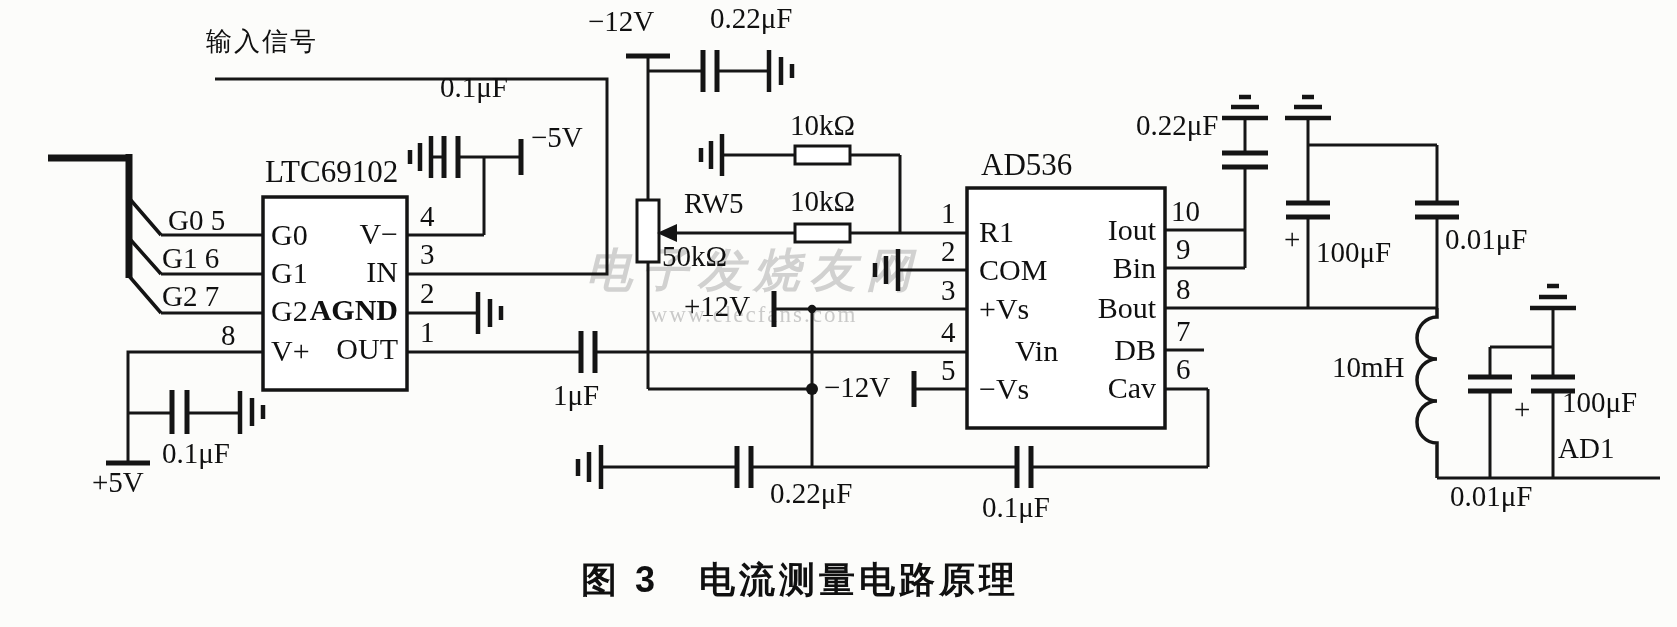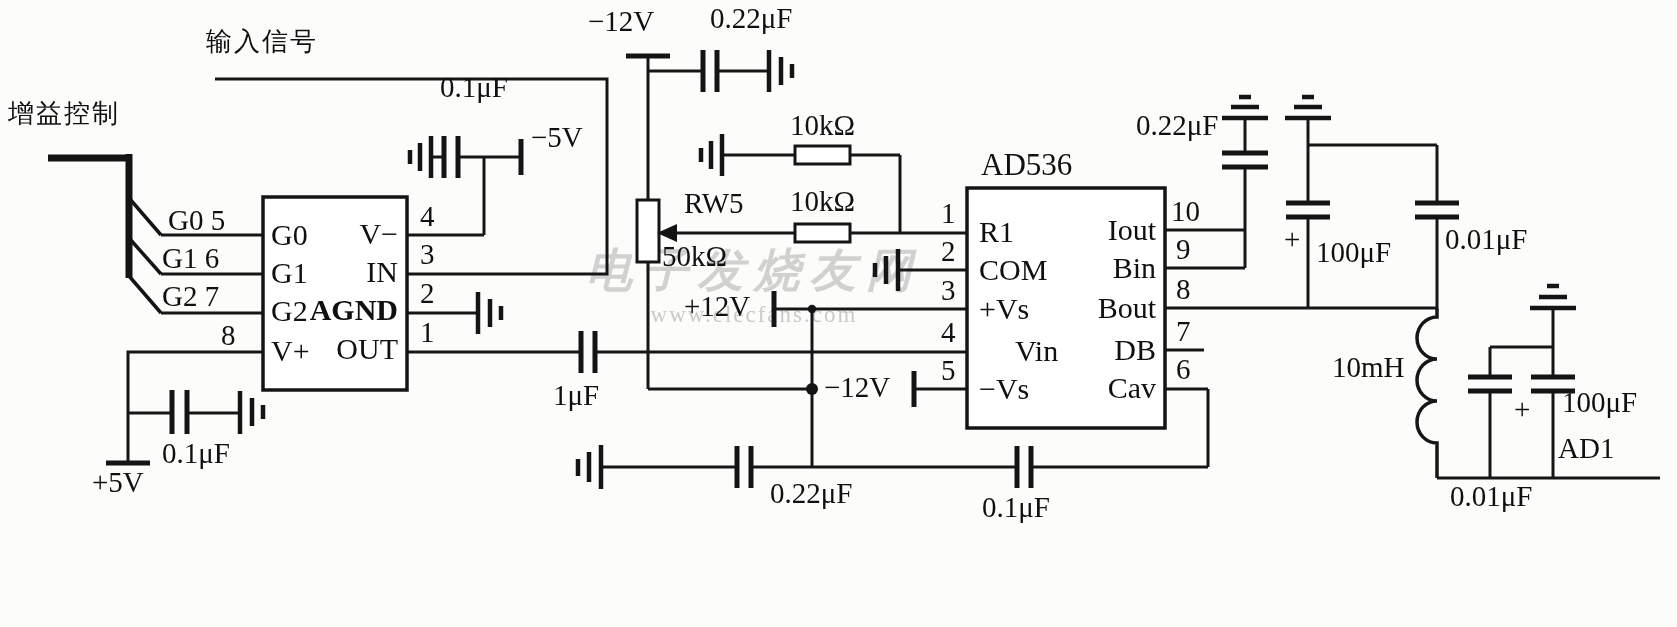--- a/index.html
+++ b/index.html
@@ -119,23 +119,23 @@
     <rect x="795" y="224" width="55" height="18" fill="#fff" stroke="#141414" stroke-width="3"></rect>
 
     <g>
       <rect x="637" y="200" width="22" height="62" fill="#fff" stroke="#141414" stroke-width="3"></rect>
       <polygon points="657,233 677,224 677,242" fill="#141414"></polygon>
     </g>
 
     <path d="M1437 308 v9 a20 21 0 0 0 0 42 a20 21 0 0 0 0 42 a20 21 0 0 0 0 42 v35" fill="none" stroke="#161616" stroke-width="3.5"></path>
   </svg>
 
-  <span class="lb cn" style="left:8px;top:100px;">增益控制</span>
   <span class="lb cn" style="left:206px;top:28px;">输入信号</span>
 
+  <span class="lb icname" style="left:265px;top:156px;">LTC69102</span>
   <span class="lb pin" style="left:168px;top:205px;"><span>G0</span>&nbsp;<span>5</span></span>
   <span class="lb pin" style="left:162px;top:243px;"><span>G1</span>&nbsp;<span>6</span></span>
   <span class="lb pin" style="left:162px;top:281px;"><span>G2</span>&nbsp;<span>7</span></span>
   <span class="lb pin" style="left:221px;top:320px;">8</span>
 
   <span class="lb inner" style="left:271px;top:219px;">G0</span>
   <span class="lb inner" style="left:271px;top:257px;">G1</span>
   <span class="lb inner" style="left:271px;top:295px;">G2</span>
   <span class="lb inner" style="left:271px;top:335px;">V+</span>
   <span class="lb inner ralign" style="left:271px;top:218px;width:127px;">V−</span>
@@ -190,13 +190,14 @@
   <span class="lb" style="left:1136px;top:110px;">0.22μF</span>
   <span class="lb" style="left:1284px;top:224px;">+</span>
   <span class="lb" style="left:1316px;top:237px;">100μF</span>
   <span class="lb" style="left:1445px;top:224px;">0.01μF</span>
   <span class="lb" style="left:1332px;top:352px;">10mH</span>
   <span class="lb" style="left:1514px;top:394px;">+</span>
   <span class="lb" style="left:1562px;top:387px;">100μF</span>
   <span class="lb" style="left:1558px;top:433px;">AD1</span>
   <span class="lb" style="left:1450px;top:481px;">0.01μF</span>
 
+  <div id="caption">图 3　电流测量电路原理</div>
 </div>
 
 </body></html>

